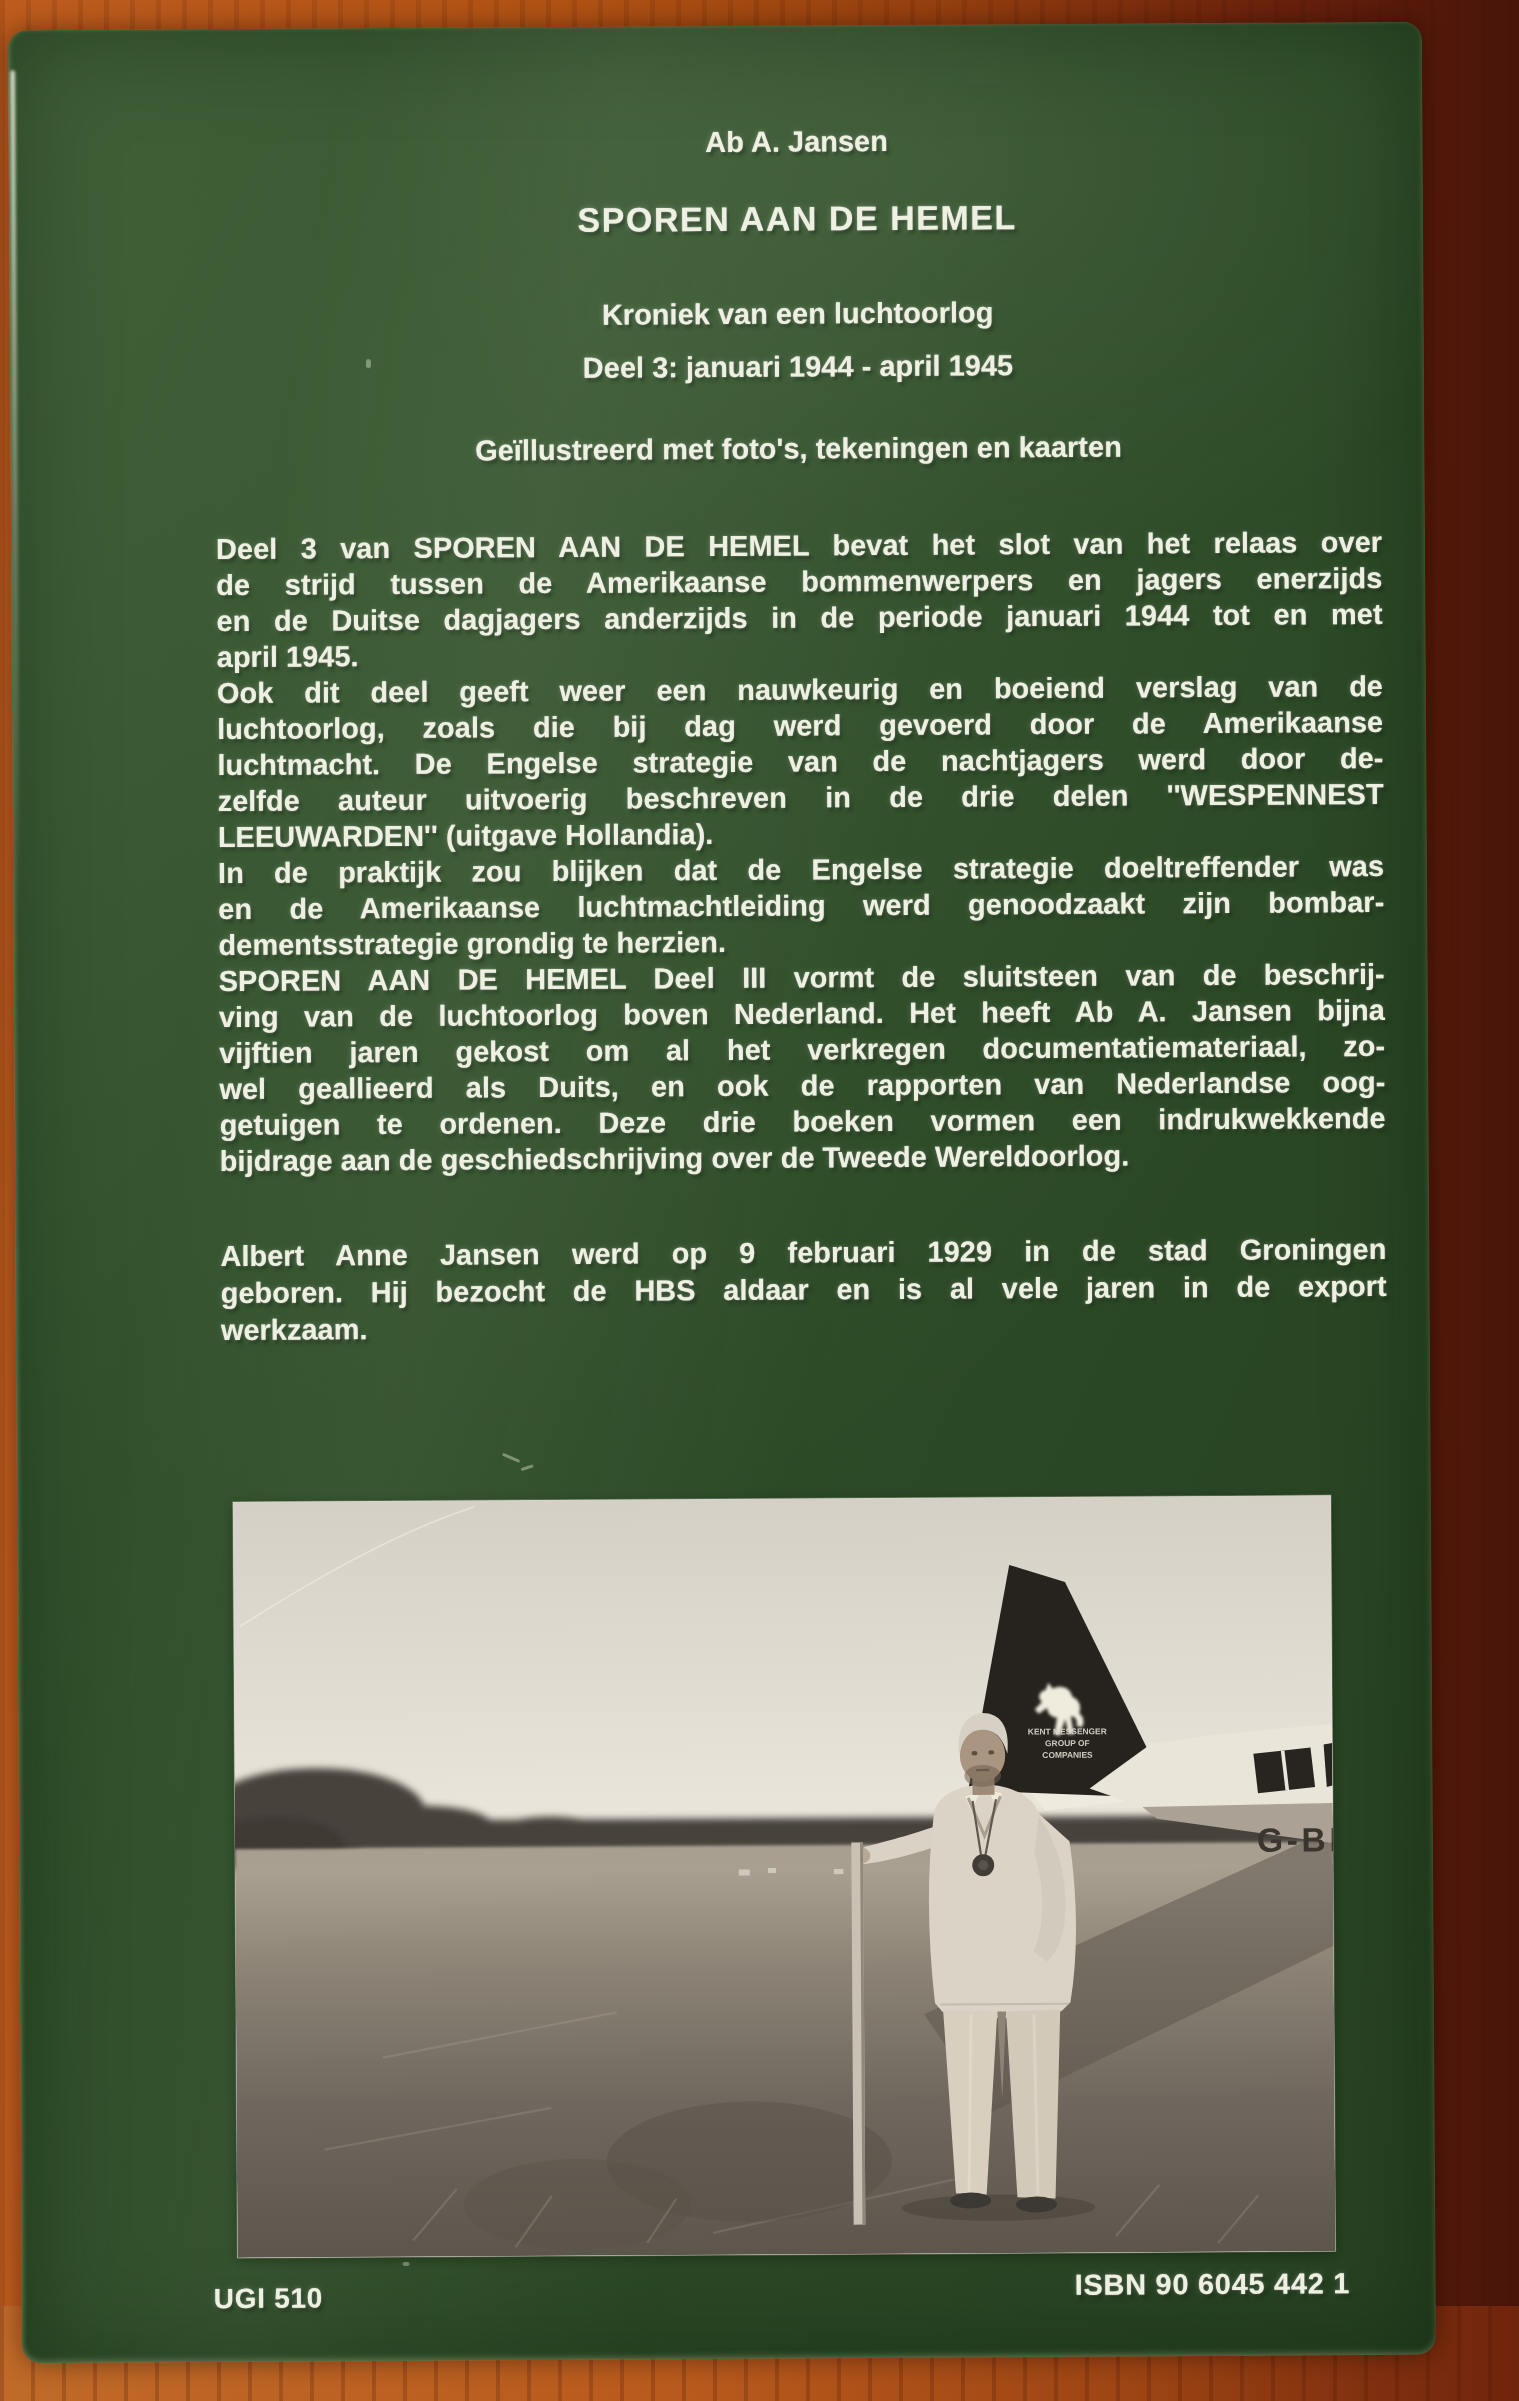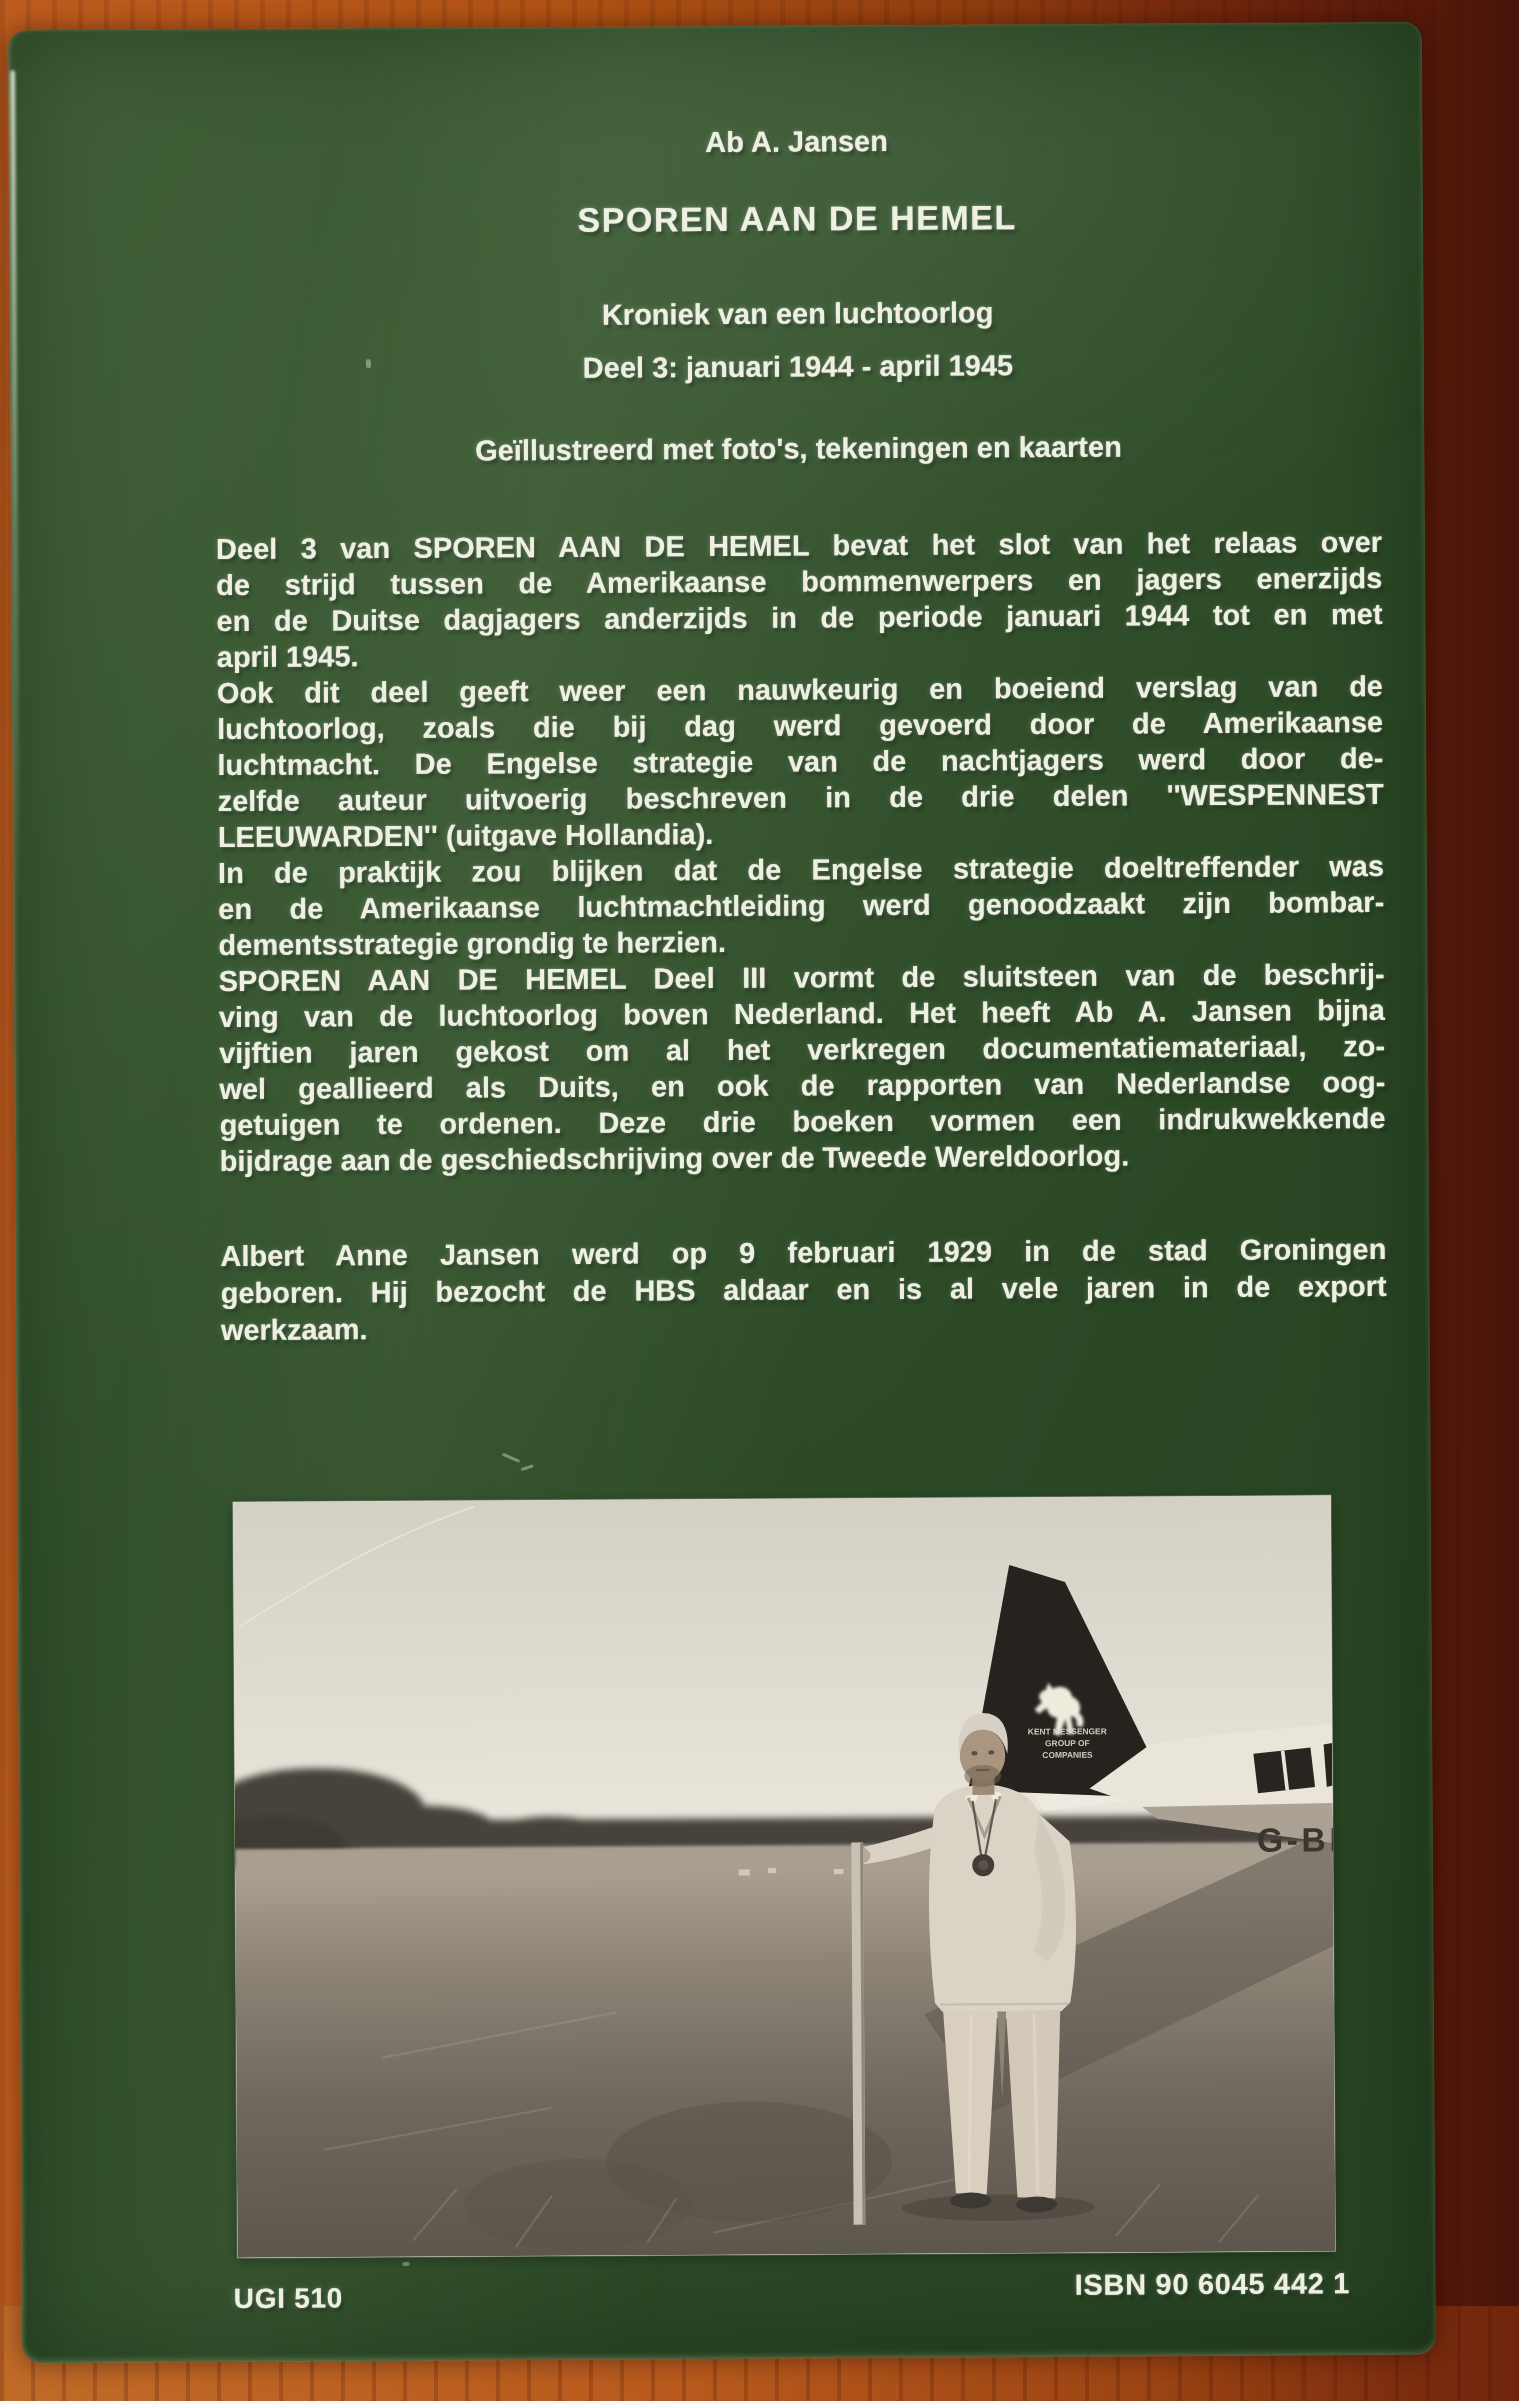--- a/index.html
+++ b/index.html
@@ -69,21 +69,21 @@
   .line.j{white-space:normal;text-align:justify;text-align-last:justify;}
 
   .photo{
     position:absolute;left:216px;top:1473px;width:1098px;height:756px;
     overflow:hidden;background:#ddd9d1;
     box-shadow:0 0 0 0.7px rgba(210,210,195,.35), 0 2.9px 11.7px rgba(0,15,0,.35);
     filter:sepia(.07) contrast(.98);
   }
   .photo svg{display:block;}
 
-  .footer-left{left:212px;top:2254px;font-size:28px;letter-spacing:0.7px;}
+  .footer-left{left:192px;top:2254px;font-size:28px;letter-spacing:0.7px;}
   .footer-right{left:1053px;top:2245px;font-size:29px;letter-spacing:0.7px;}
 </style>
 </head>
 <body>
 
 <div class="wood-bottom"></div>
 
 <div class="cover">
   <div class="sheen"></div>
   <div class="edge-left"></div>

